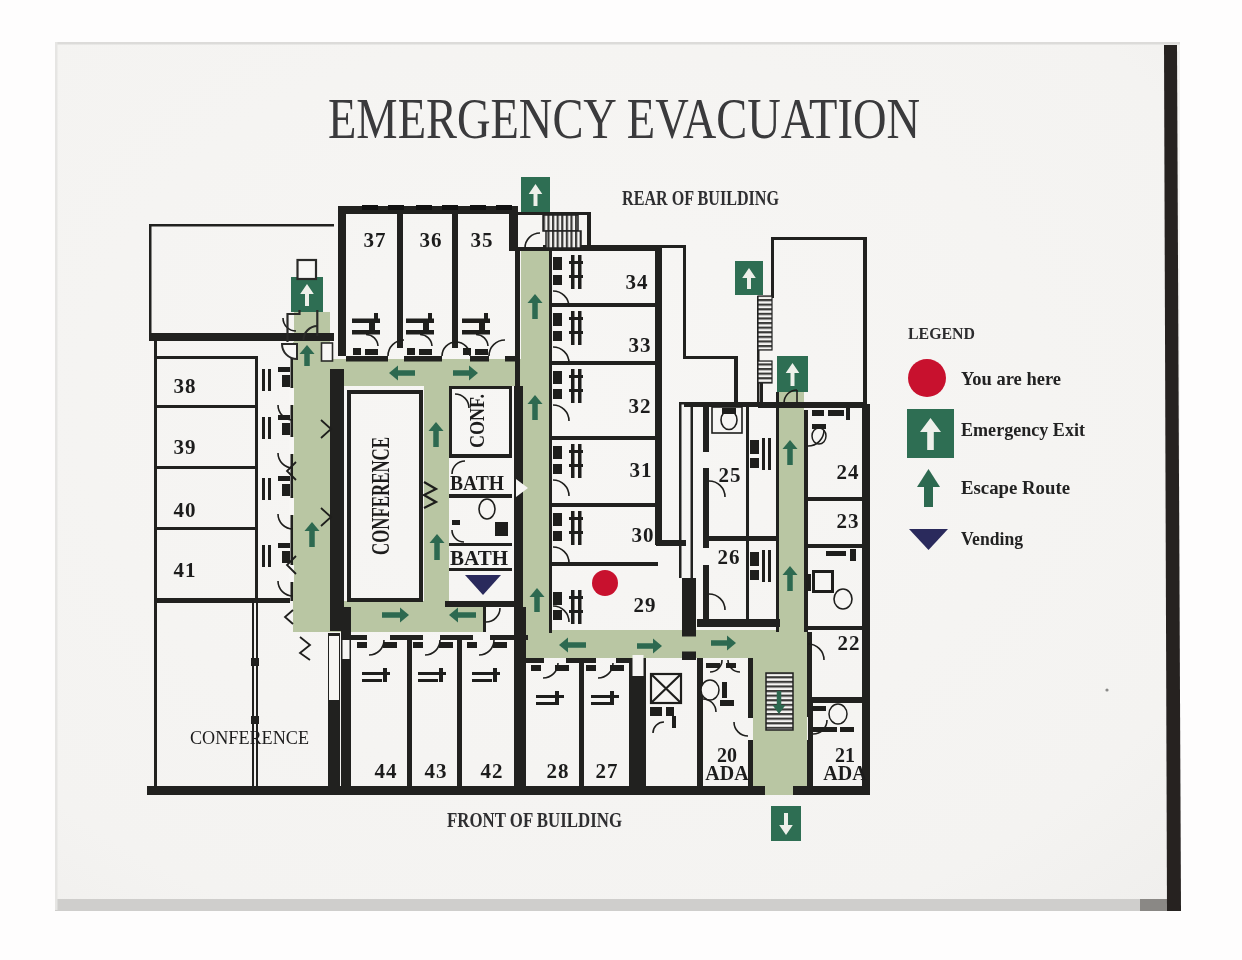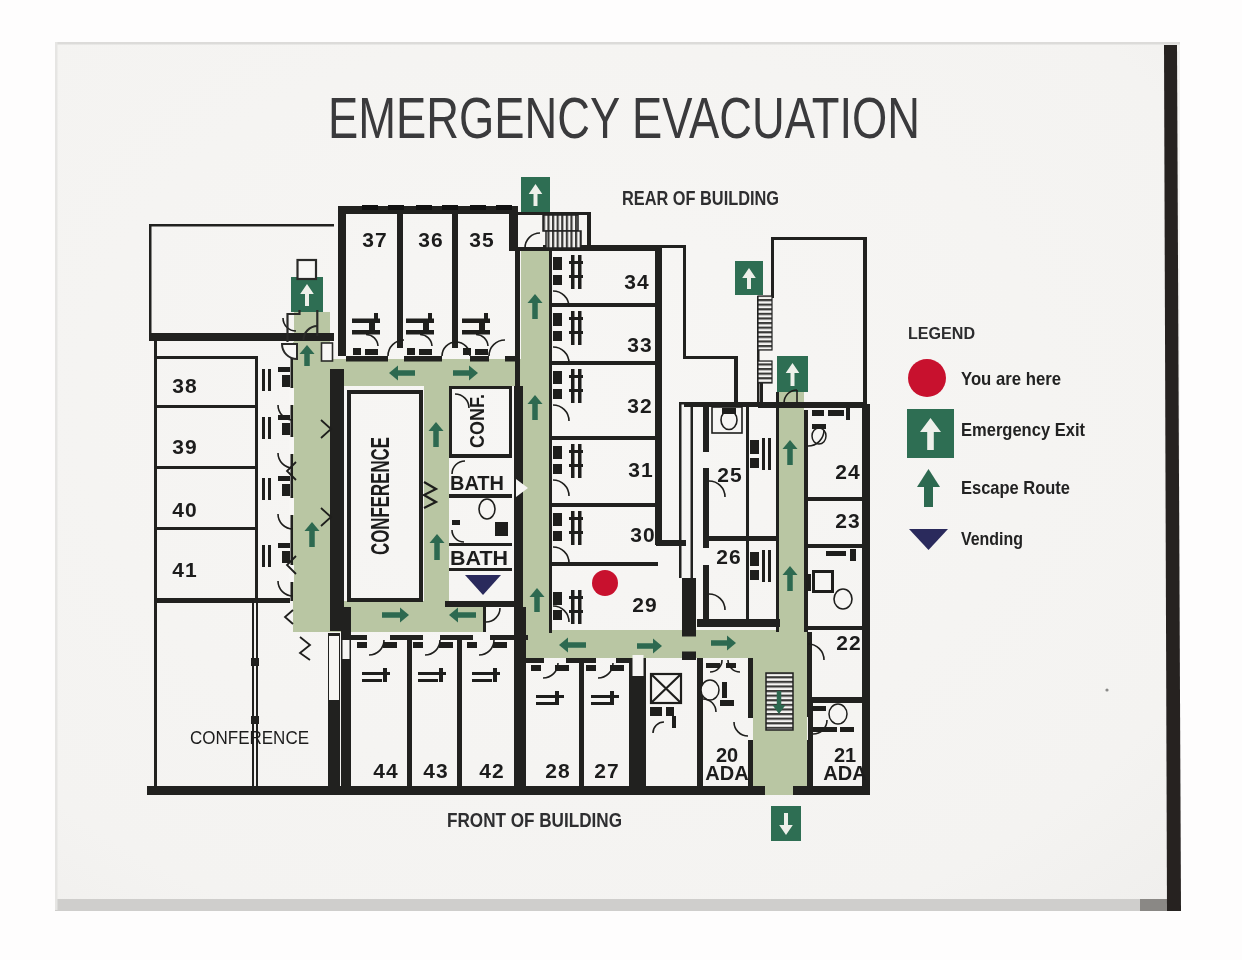--- a/index.html
+++ b/index.html
@@ -1,17 +1,17 @@
 <!DOCTYPE html>
 <html><head>
 <meta charset="utf-8">
 <style>
   html,body{margin:0;padding:0;background:#ffffff;}
   #page{position:relative;width:1242px;height:960px;background:#fefefe;overflow:hidden;
-        font-family:Liberation Sans, sans-serif;}
+        font-family:Liberation Serif, serif;}
   svg{position:absolute;top:0;left:0;}
 </style>
 </head>
 <body>
 <div id="page">
 <svg width="1242" height="960" viewBox="0 0 1242 960">
 <defs>
   <pattern id="stairV" width="4.6" height="16" patternUnits="userSpaceOnUse">
     <rect width="4.6" height="16" fill="#f6f5f3"></rect>
     <rect x="0" y="0" width="2.2" height="16" fill="#3a3a38"></rect>

